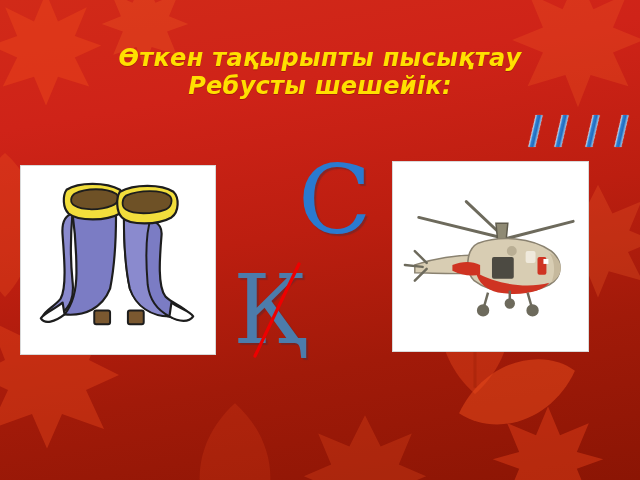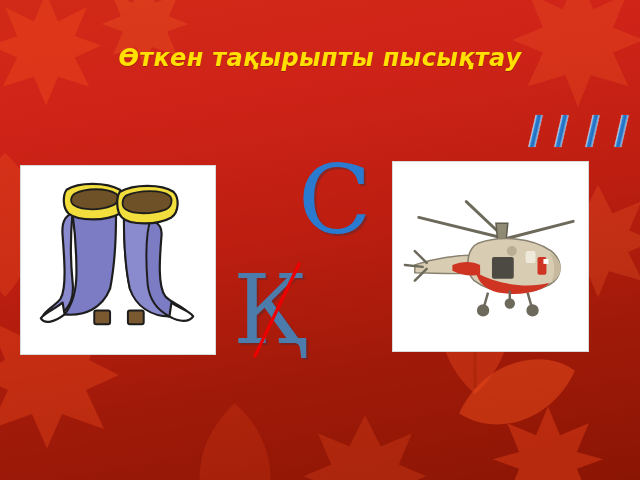--- a/index.html
+++ b/index.html
@@ -206,20 +206,21 @@
 
     <div class="leaf" style="left:180px; top:400px; width:110px; height:110px; opacity:0.22;">
       <svg viewBox="0 0 70 100">
           <path d="M35 2 C66 30 64 72 35 98 C6 72 4 30 35 2 Z" fill="#e8481c"></path>
         </svg>
     </div>
   </div>
 
   <div class="title-block">
     <span class="title-line">Өткен тақырыпты пысықтау</span>
+    <span class="title-line">Ребусты шешейік:</span>
   </div>
 
   <div class="marks">
     <span class="mark m0"></span>
     <span class="mark m1"></span>
     <span class="mark m2"></span>
     <span class="mark m3"></span>
   </div>
 
   <div class="photo" id="photo-boots">

